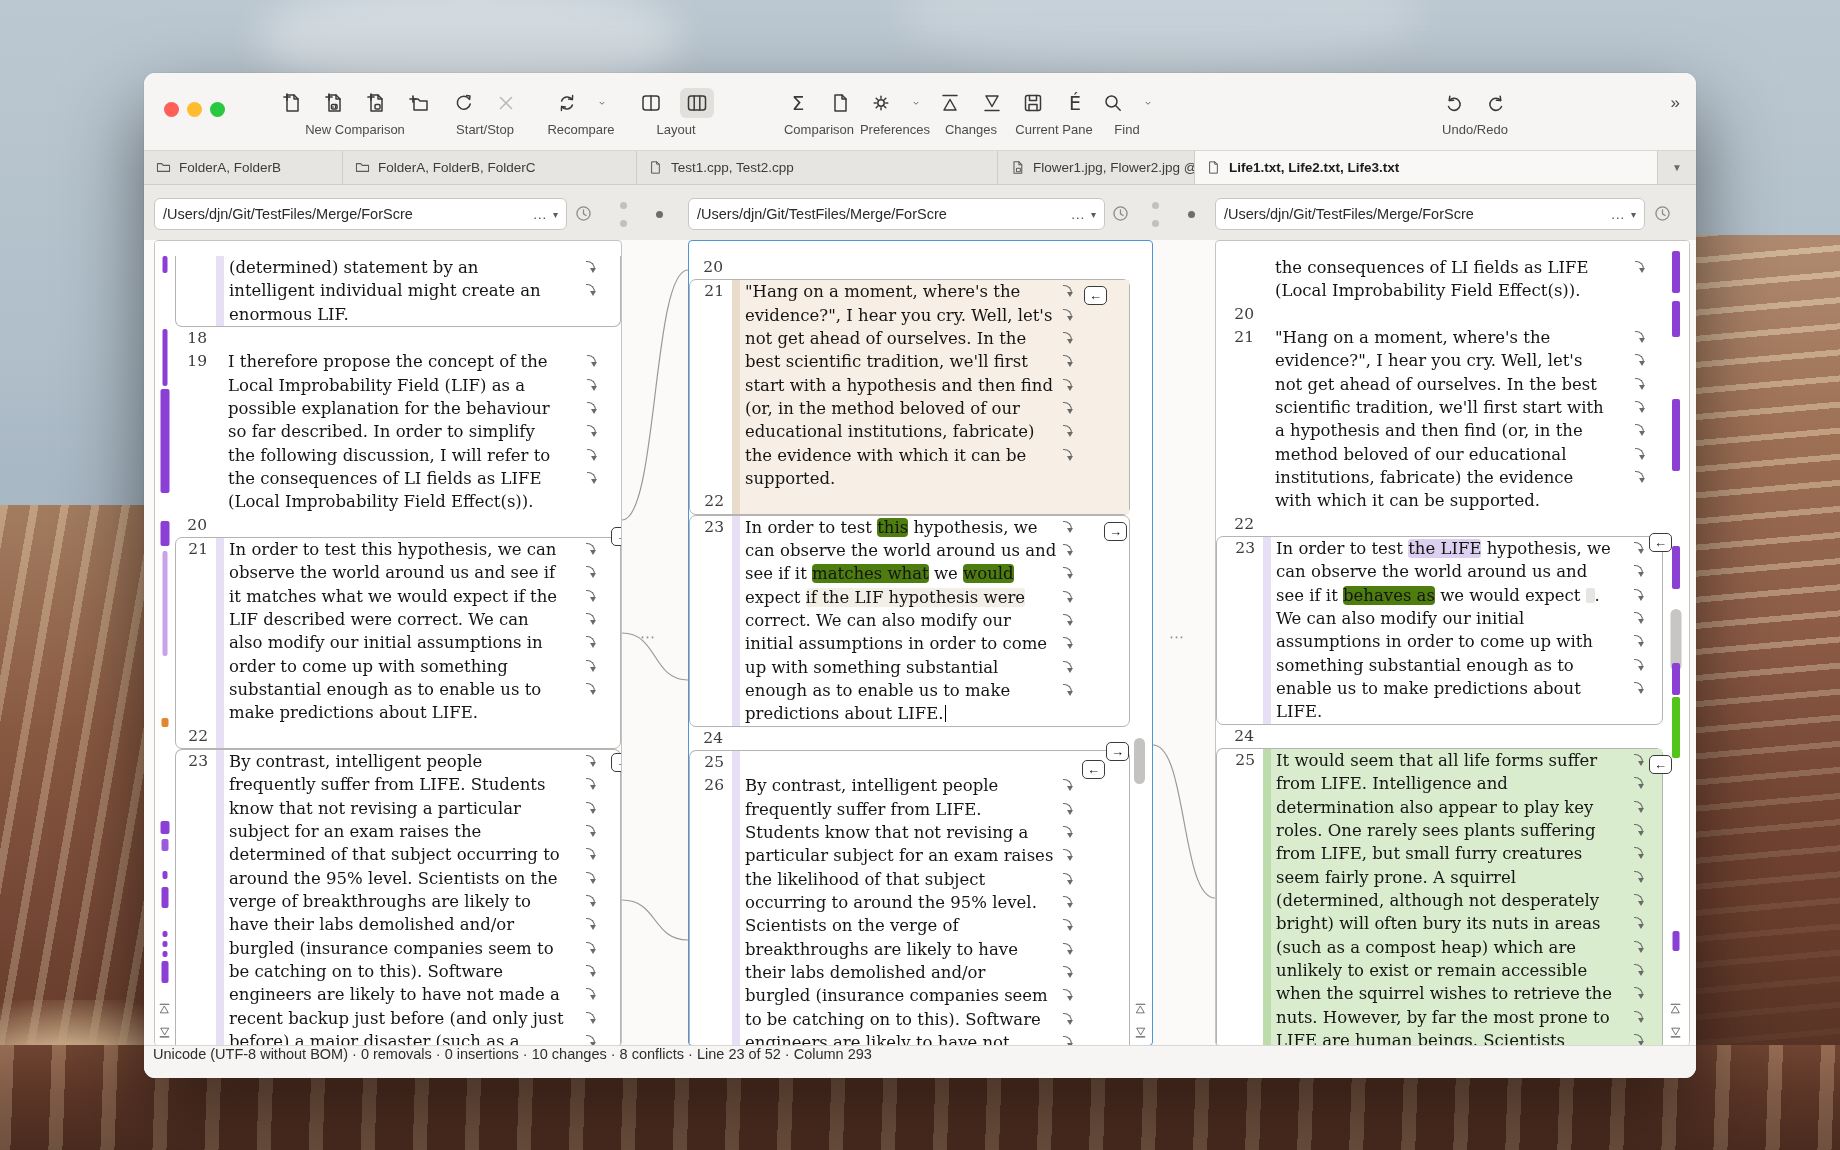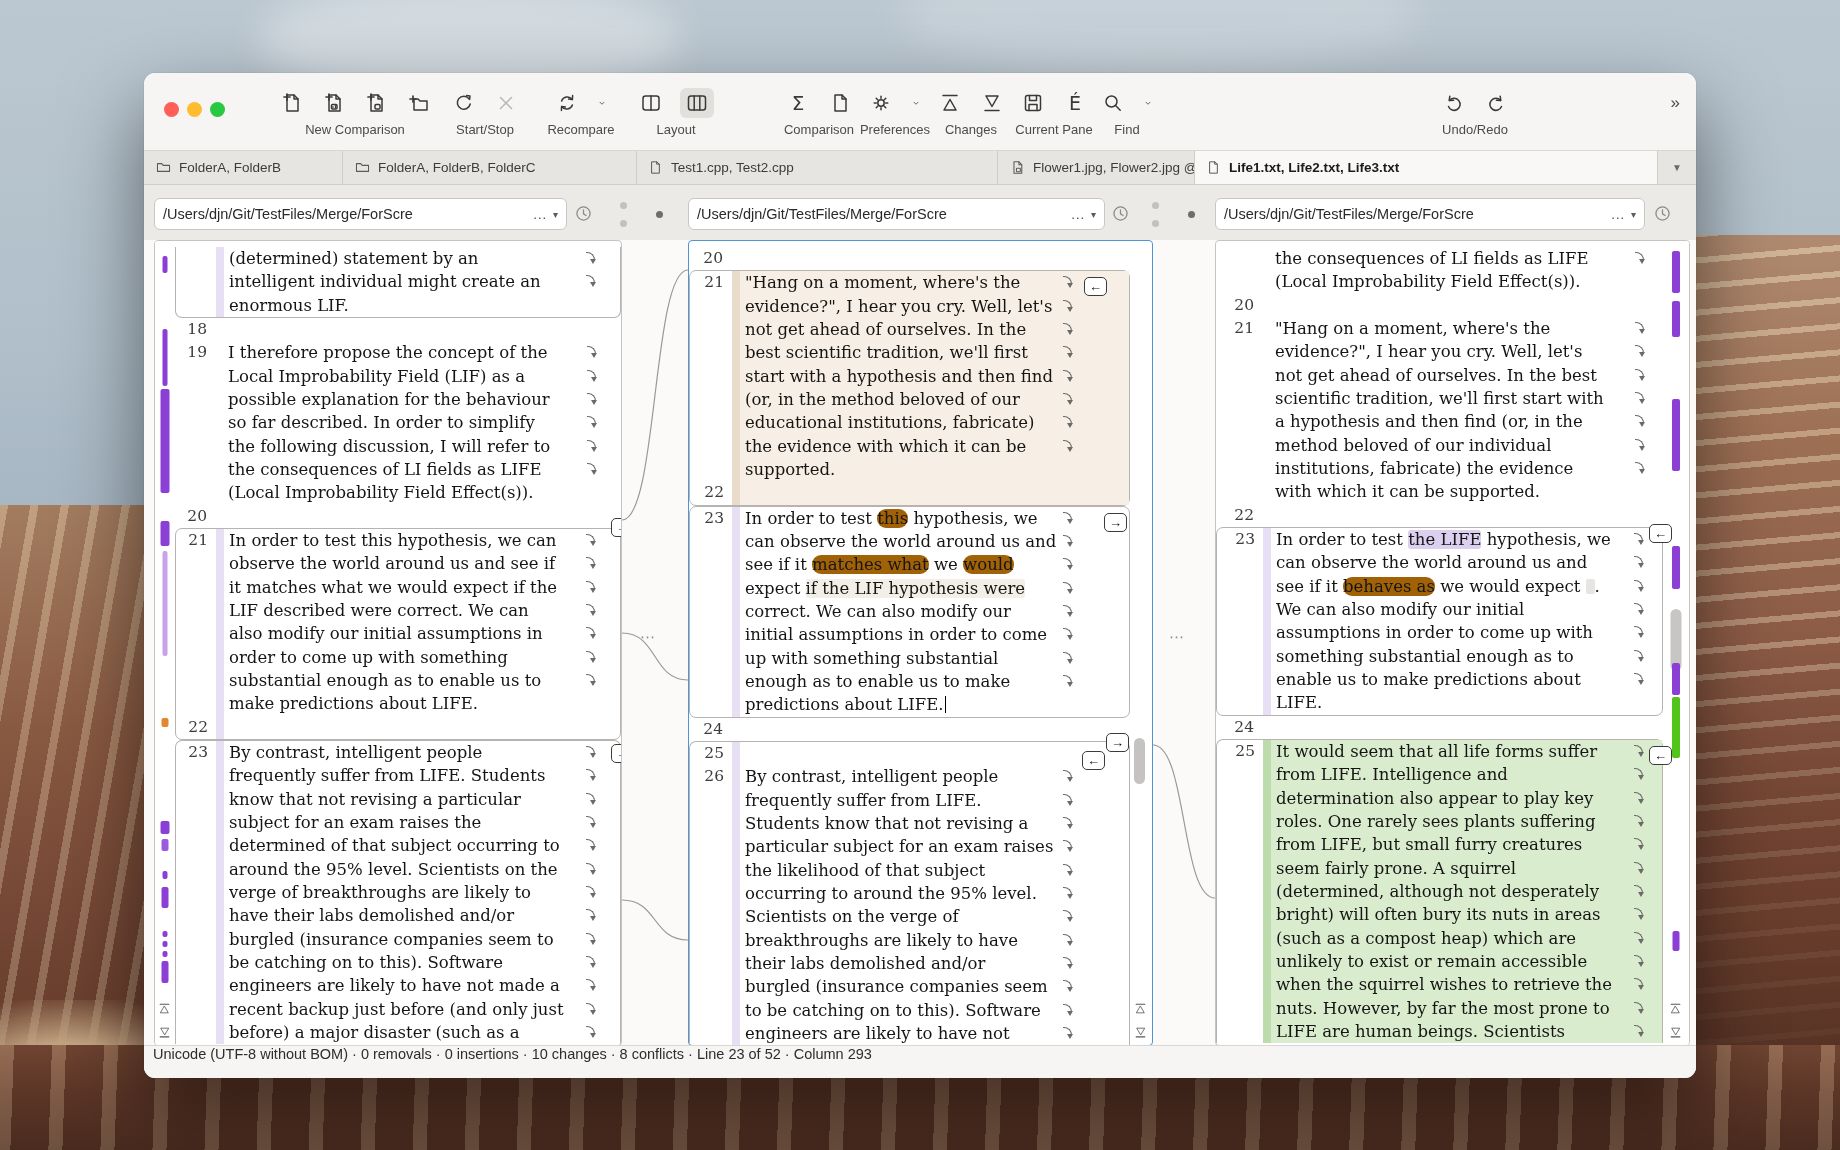--- a/index.html
+++ b/index.html
@@ -44,40 +44,40 @@
   .pathbox{position:absolute;top:13px;height:32px;background:#fff;border:1px solid #c9c6c3;border-radius:6px;box-sizing:border-box;
     display:flex;align-items:center;font-size:14.5px;color:#2a2927;padding:0 8px;}
   .pathbox .ptext{white-space:nowrap;overflow:hidden;flex:1;}
   .pathbox .pell{color:#5c5b59;margin:0 6px;}
   .pathbox .pcaret{color:#5c5b59;font-size:10px;}
   .pclock{position:absolute;top:18px;color:#8d8b88;}
   .pdot{position:absolute;border-radius:50%;}
   
   #content{position:absolute;left:0;top:167px;right:0;height:806px;background:#fbfaf9;}
   .pane{position:absolute;top:0;height:806px;background:#fff;box-sizing:border-box;border:1px solid #c6c3c0;border-radius:4px;
-    overflow:hidden;padding-top:6px;}
+    overflow:hidden;padding-top:15px;}
   .pane.focused{border:1.5px solid #4e94d8;}
   .pane.p-left{padding-left:20px;}
   .pane.p-mid{padding-right:22px;}
   .pane.p-right{padding-right:26px;}
   .block{position:relative;box-sizing:border-box;}
   .block.boxed{border:1px solid #b6b3b0;border-radius:7px;}
   .block.clip-top{border:1px solid #b6b3b0;border-top:none;border-radius:0 0 7px 7px;}
   .block.clip-bottom{border:1px solid #b6b3b0;border-bottom:none;border-radius:7px 7px 0 0;}
   .row{display:flex;height:23.33px;line-height:23.33px;}
   .num{text-align:right;padding-right:8px;box-sizing:border-box;font-family:"DejaVu Serif",serif;font-size:15.5px;color:#3d3c3a;flex:none;}
   .p-left .num{width:40px;} .p-mid .num{width:42px;} .p-right .num{width:46px;}
   .cell{flex:1;display:flex;position:relative;}
   .stripcell{width:8px;flex:none;}
   .txt{flex:1;position:relative;padding-left:5px;font-family:"DejaVu Serif",serif;font-size:16.5px;color:#161514;white-space:pre;}
   .bg-beige .txt,.bg-beige .wm-zone{background:#f7efe5;} .bg-beige .txt{background:#f7efe5;}
   .block.bg-beige .cell{background:#f7efe5;} .block.bg-beige .stripcell{background:#eadcca;}
   .block.bg-green .cell{background:#d9ecce;} .block.bg-green .stripcell{background:#bddcab;}
   .block.strip-lav .stripcell{background:#e7dff4;}
-  .hl-gray{background:#a16207;border-radius:9px;margin-top:8px;}
+  .hl-gray{background:#4d7c0f;border-radius:4px;margin-top:8px;}
   .hl-lav{background:#dcd0f0;border-radius:3px;}
   .hl-pale{background:#f2efe7;border-radius:3px;}
   .gapbox{display:inline-block;width:9px;height:15px;background:#e7e5e1;border-radius:2px;vertical-align:-2px;}
   .caret-i{display:inline-block;width:1.5px;height:17px;background:#000;vertical-align:-3px;margin-left:1px;}
   
   .wm{position:absolute;top:4px;width:12px;height:14px;}
   .wm::before{content:"";position:absolute;left:0;top:1px;width:8px;height:7px;border-top:1.6px solid #6b6a68;border-right:1.6px solid #6b6a68;border-top-right-radius:8px;}
   .wm::after{content:"";position:absolute;left:4px;top:8px;border:3.5px solid transparent;border-top:5px solid #6b6a68;}
   .p-left .wm{right:22px;} .p-mid .wm{right:54px;} .p-right .wm{right:16px;}
   
@@ -978,21 +978,21 @@
             <span class="num"></span>
             <div class="cell">
               <span class="stripcell"></span>
               <span class="txt"><span>a hypothesis and then find (or, in the</span><span class="wm"></span></span>
             </div>
           </div>
           <div class="row">
             <span class="num"></span>
             <div class="cell">
               <span class="stripcell"></span>
-              <span class="txt"><span>method beloved of our individual</span><span class="wm"></span></span>
+              <span class="txt"><span>method beloved of our educational</span><span class="wm"></span></span>
             </div>
           </div>
           <div class="row">
             <span class="num"></span>
             <div class="cell">
               <span class="stripcell"></span>
               <span class="txt"><span>institutions, fabricate) the evidence</span><span class="wm"></span></span>
             </div>
           </div>
           <div class="row">

